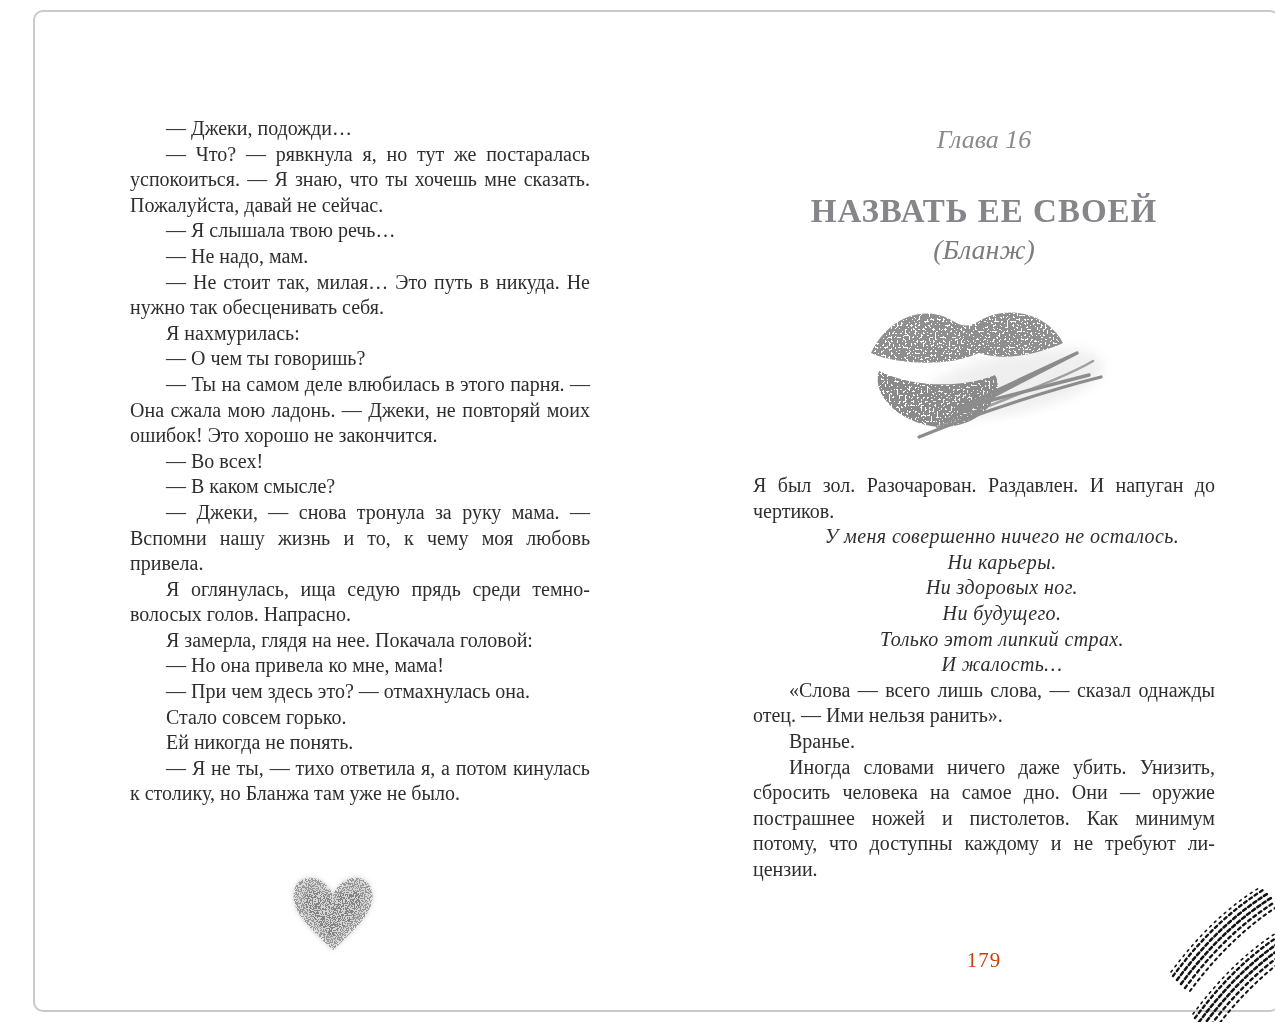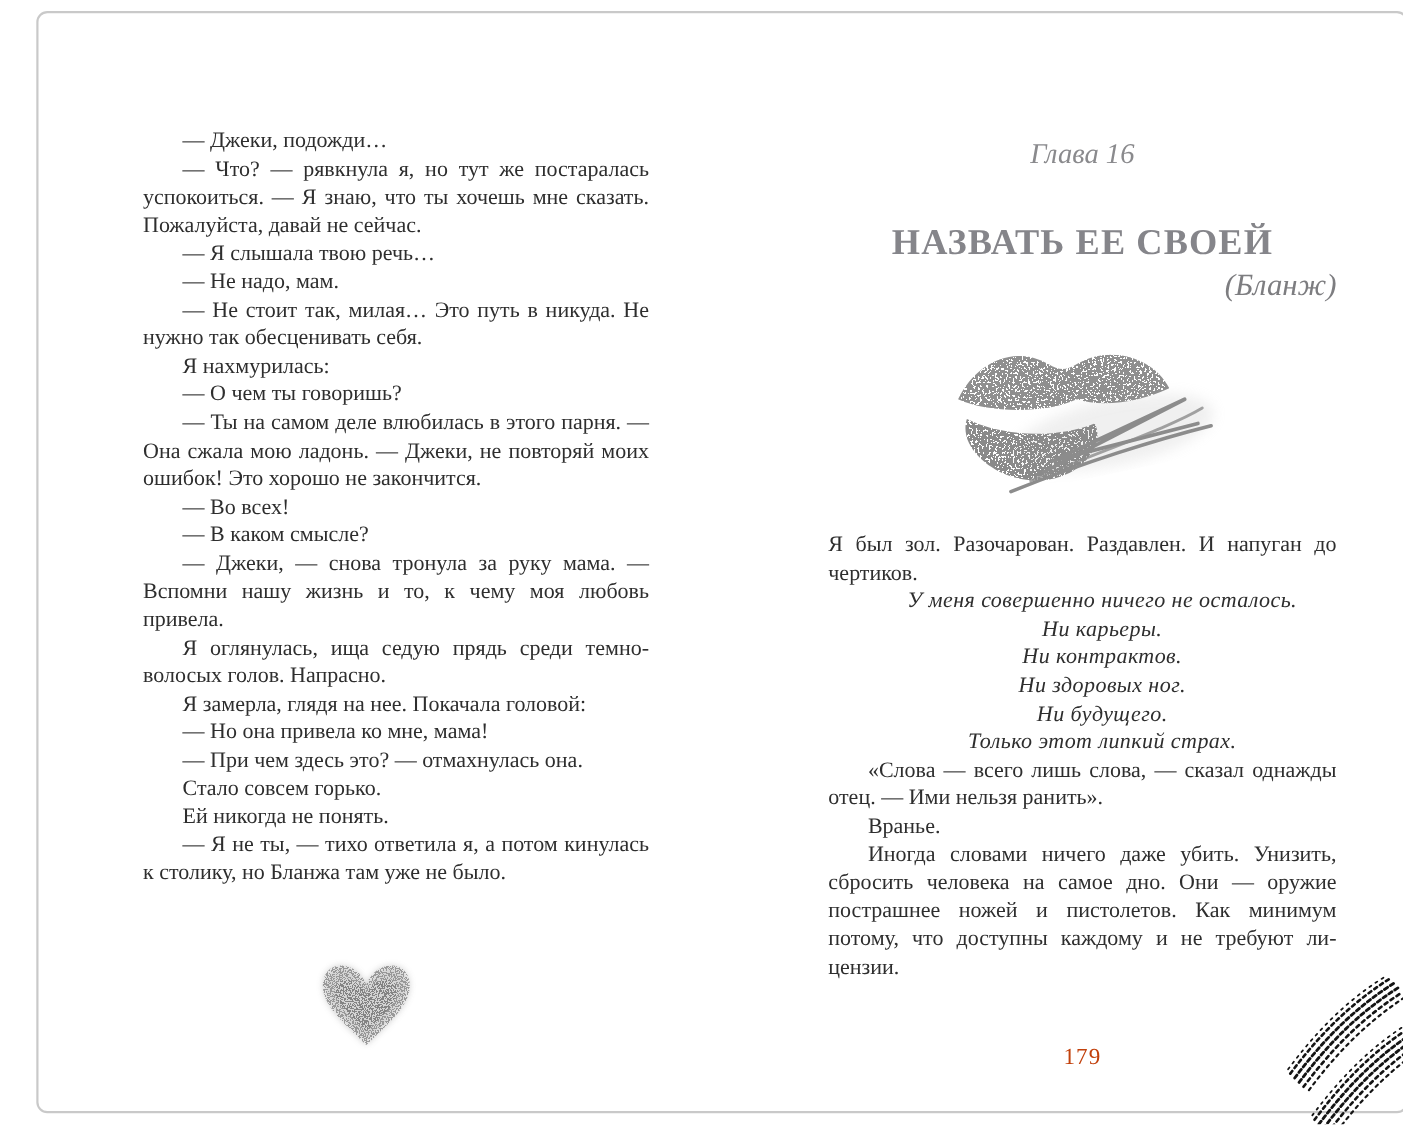--- a/index.html
+++ b/index.html
@@ -51,25 +51,25 @@
     color: #8a8a8d;
     margin-top: 8px;
     line-height: 30px;
   }
   .chapter-title {
     text-align: center;
     font-weight: bold;
     font-size: 33px;
     letter-spacing: 1px;
     color: #85858a;
-    margin-top: 48px;
+    margin-top: 38px;
     line-height: 36px;
   }
   .chapter-subtitle {
-    text-align: right;
+    text-align: center;
     font-style: italic;
     font-size: 28px;
     color: #7d7d80;
     margin-top: 4px;
     line-height: 34px;
   }
   .kiss-wrap {
     text-align: center;
     margin-top: 24px;
     margin-bottom: 22px;
@@ -180,24 +180,24 @@
           <path d="M66,146 C130,120 200,98 248,86" stroke-width="3.2"></path>
           <path d="M84,136 C150,108 210,88 240,70" stroke-width="2.6" opacity="0.8"></path>
         </g>
       </svg>
     </div>
 
     <div class="body-text-right">
         <p class="para noindent">Я был зол. Разочарован. Раздавлен. И напуган до чертиков.</p>
         <p class="para italic">У меня совершенно ничего не осталось.</p>
         <p class="para italic">Ни карьеры.</p>
-        <p class="para italic">Ни контрактов.</p>
         <p class="para italic">Ни здоровых ног.</p>
         <p class="para italic">Ни будущего.</p>
         <p class="para italic">Только этот липкий страх.</p>
+        <p class="para italic">И жалость…</p>
         <p class="para">«Слова — всего лишь слова, — сказал од­нажды отец. — Ими нельзя ранить».</p>
         <p class="para">Вранье.</p>
         <p class="para">Иногда словами ничего даже убить. Унизить, сбросить человека на самое дно. Они — оружие пострашнее ножей и пистолетов. Как минимум потому, что доступны каждому и не требуют ли­цензии.</p>
       </div>
   </div>
 
   <div class="page-number">179</div>
 
   <div class="wheat-wrap">
     <svg width="132" height="142" viewBox="0 0 132 142">

